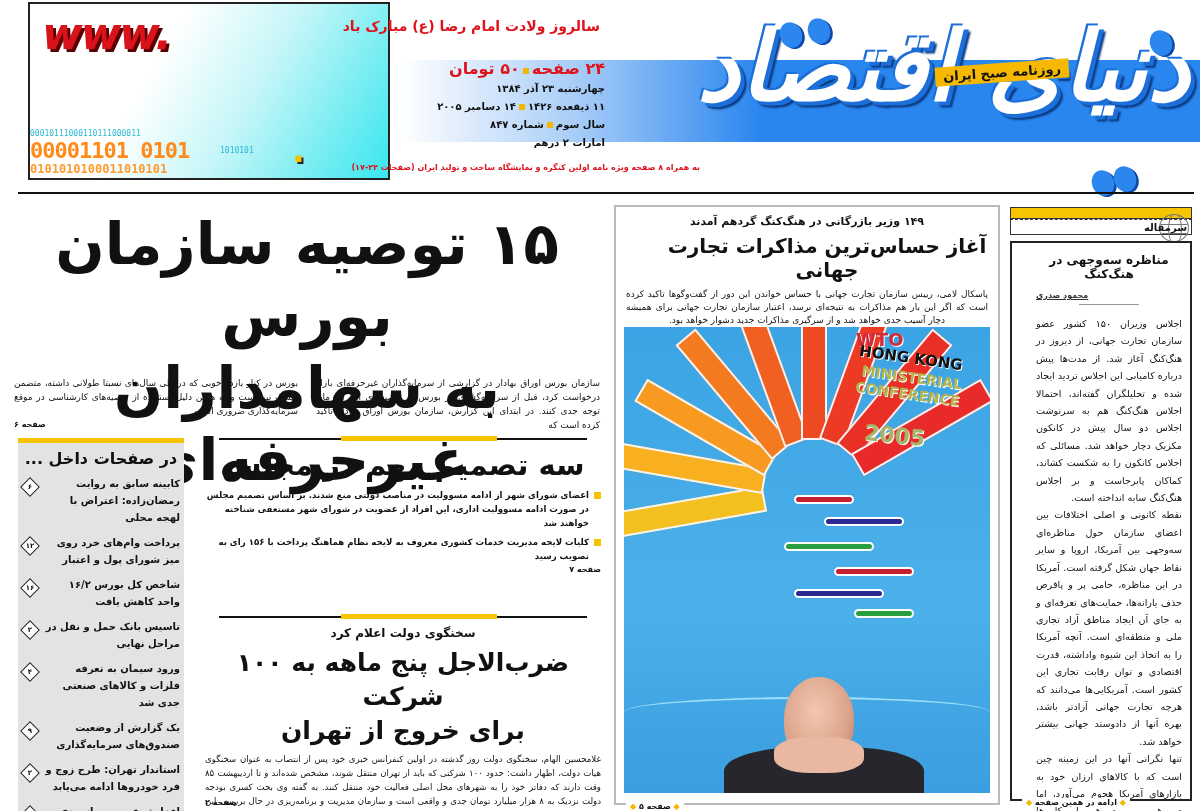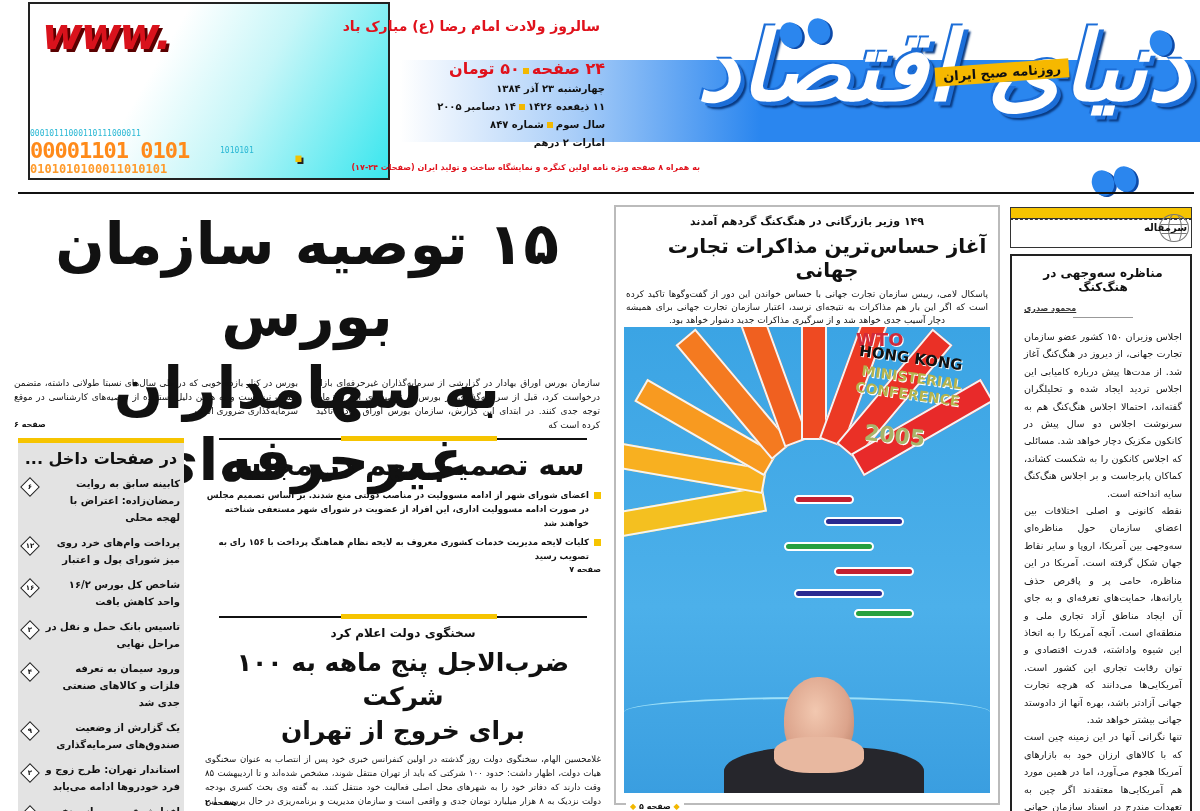--- a/index.html
+++ b/index.html
@@ -32,26 +32,26 @@
   #masthead-band { position: absolute; left: 400px; top: 60px; width: 800px; height: 82px;
     background: linear-gradient(90deg, rgba(255,255,255,0) 0%, #a8cdf8 22%, #2a86ef 45%, #2a86ef 100%); }
   #masthead-logo { position: absolute; left: 640px; top: 10px; width: 550px; height: 180px; font: italic 900 96px "DejaVu Serif", serif; color: #ffffff;
     text-shadow: 4px 4px 0 #1c6ed8, -2px -2px 0 #1c6ed8, 6px 6px 2px #0a3a80; letter-spacing: -4px; white-space: nowrap; }
   .masthead-dot { position: absolute; width: 22px; height: 26px; background: #2b86ee; border-radius: 50%; box-shadow: 2px 2px 0 #0d4aa8; transform: rotate(-20deg); }
   #masthead-tagline { position: absolute; left: 935px; top: 63px; padding: 2px 8px; background: #f6b800; font: 700 13px "DejaVu Sans", sans-serif; color: #111; transform: rotate(-4deg); }
 
   
   #editorial { position: absolute; left: 1010px; top: 207px; width: 182px; height: 598px; }
   #editorial .topbar { height: 12px; background: #f6c400; border: 1px solid #333; }
-  #editorial .label-row { height: 29px; border: 1px solid #333; border-top: 1px dashed #333; position: relative; }
+  #editorial .label-row { height: 16px; border: 1px solid #333; border-top: 1px dashed #333; position: relative; }
   #editorial .label { position: absolute; right: 4px; top: 2px; font: 700 10px "DejaVu Sans", sans-serif; }
   #editorial .globe { position: absolute; left: 148px; top: -6px; width: 30px; height: 28px; border: 1px solid #777; border-radius: 50%; overflow: hidden; }
   #editorial .globe::before { content: ""; position: absolute; left: 8px; top: -2px; width: 12px; height: 30px; border: 1px solid #777; border-radius: 50%; }
   #editorial .globe::after { content: ""; position: absolute; left: -2px; top: 9px; width: 32px; height: 8px; border-top: 1px solid #777; border-bottom: 1px solid #777; }
-  #editorial .box { margin-top: 6px; border: 2px solid #222; height: 560px; padding: 10px 8px 0 12px; position: relative; }
+  #editorial .box { margin-top: 6px; border: 2px solid #222; height: 560px; padding: 10px 8px 0 24px; position: relative; }
   #editorial h2 { font: 700 12px "DejaVu Sans", sans-serif; text-align: center; margin-bottom: 10px; }
   #editorial .author { font: 700 8px "DejaVu Sans", sans-serif; text-align: left; color: #333; text-decoration: underline; }
   #editorial .author-rule { width: 60px; height: 1px; background: #999; margin: 4px auto 10px auto; }
   #editorial p { font: 9.6px "DejaVu Sans", sans-serif; line-height: 17.4px; text-align: justify; text-align-last: right; }
   #editorial .continue { position: absolute; left: 10px; bottom: -8px; background: #fff; padding: 0 4px; font: 700 8px "DejaVu Sans", sans-serif; }
   #editorial .continue .dia { color: #f2b800; }
 
   
   #wto { position: absolute; left: 614px; top: 205px; width: 386px; height: 600px; border: 2px solid #bbb; }
   #wto .kicker { font: 700 11px "DejaVu Sans", sans-serif; text-align: center; margin-top: 8px; }

